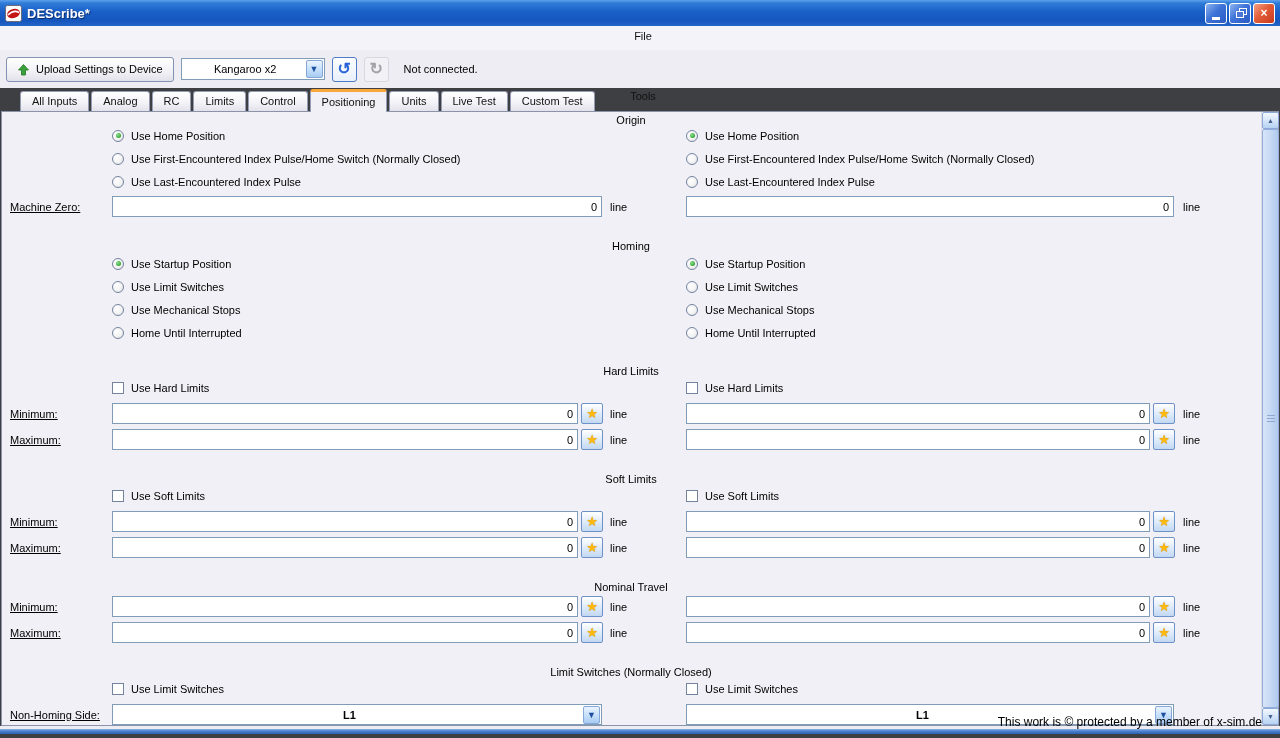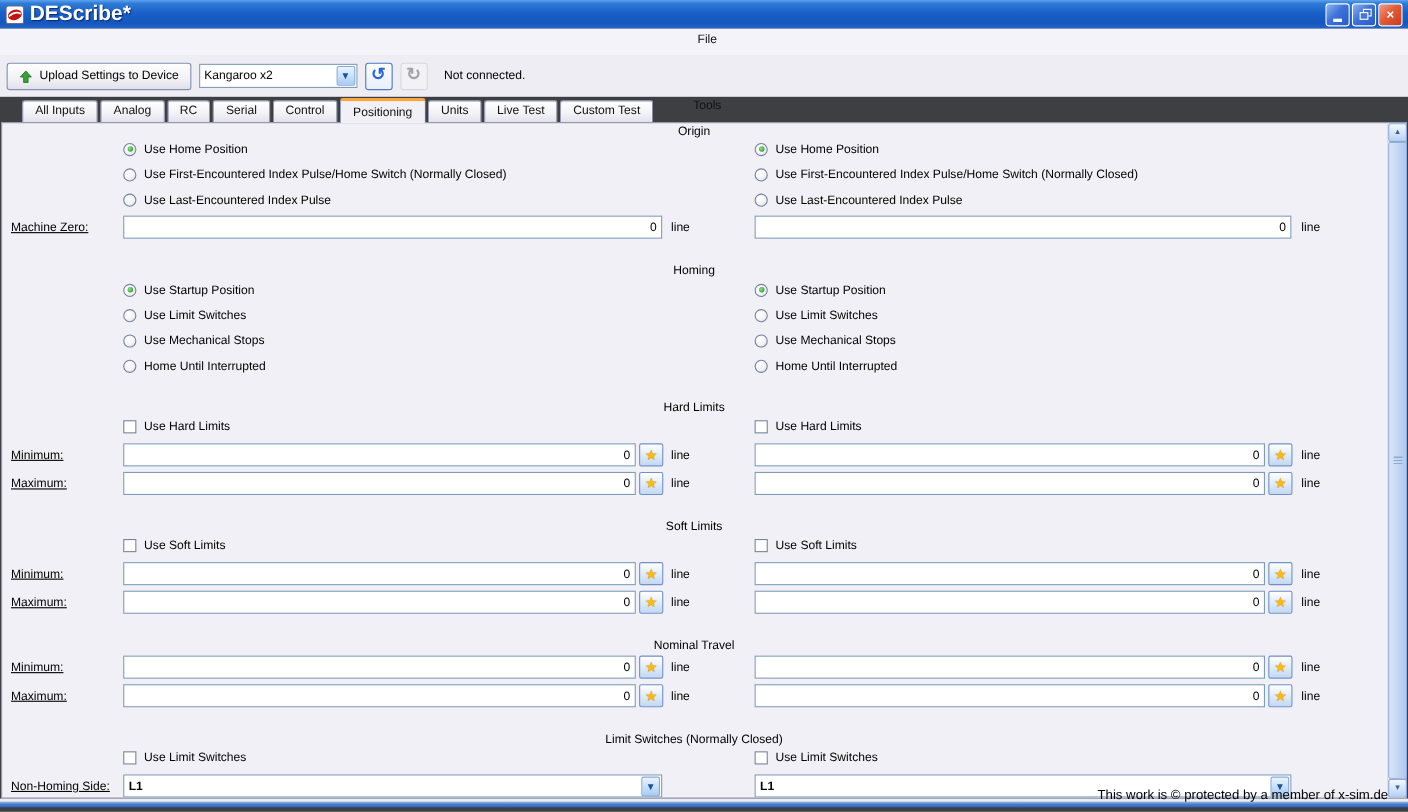--- a/index.html
+++ b/index.html
@@ -4,41 +4,41 @@
 <style>
   * { box-sizing: border-box; margin: 0; padding: 0; }
   html,body { width:1280px; height:738px; overflow:hidden; }
   body { font-family:"Liberation Sans", sans-serif; font-size:11px; color:#000; background:#3E3F42; position:relative; }
 
   
   .titlebar { position:absolute; top:0; left:0; width:1280px; height:26px;
     background:linear-gradient(180deg,#5DA2EC 0%,#2F7BD8 12%,#1A60C8 45%,#1456BE 80%,#2465C8 100%);
     display:flex; align-items:center; padding:0 5px; }
   .app-icon { width:17px; height:17px; margin-right:5px; display:inline-flex; }
-  .title-text { color:#fff; font-weight:bold; font-size:19px; text-shadow:1px 1px 1px rgba(0,0,30,.55); flex:1; }
+  .title-text { color:#fff; font-weight:bold; font-size:13px; text-shadow:1px 1px 1px rgba(0,0,30,.55); flex:1; }
   .win-btns { display:flex; gap:2px; }
   .wbtn { width:22px; height:21px; border:1px solid #fff; border-radius:3px; display:flex; align-items:center; justify-content:center; color:#fff; font-weight:bold; font-size:12px; }
   .wbtn.minb,.wbtn.maxb { background:linear-gradient(135deg,#8FB5F0 0%,#3E73D8 45%,#2A5BC4 100%); }
   .wbtn.closeb { background:linear-gradient(135deg,#F2A084 0%,#E25C37 45%,#C83A1E 100%); }
   .glyph-min { width:8px; height:3px; background:#fff; align-self:flex-end; margin:0 auto 3px auto; }
   .glyph-restore { position:relative; width:9px; height:8px; }
   .glyph-restore::before { content:''; position:absolute; top:-1px; left:3px; width:6px; height:5px; border:1px solid #fff; }
   .glyph-restore::after { content:''; position:absolute; top:2px; left:0; width:6px; height:5px; border:1px solid #fff; background:#4A77D4; }
 
   
   .menubar { position:absolute; top:26px; left:0; width:1280px; height:24px; background:#F4F3F9; display:flex; align-items:center; padding-left:6px;flex-direction:column; }
   .menu-item { padding:0 9px; height:20px; line-height:20px; color:#111; }
 
   
   .toolbar { position:absolute; top:50px; left:0; width:1280px; height:38px; background:#EEEDF3; display:flex; align-items:center; padding-left:6px; gap:7px; }
   .tbtn { height:25px; border:1px solid #8292B4; border-radius:3px; background:linear-gradient(180deg,#FEFEFE 0%,#F3F3F7 55%,#E2E1EA 100%);
     display:flex; align-items:center; gap:6px; padding:0 10px; font-family:inherit; font-size:11px; color:#000; }
   .tico { display:inline-flex; }
   .combo { height:22px; border:1px solid #7F9DB9; background:#fff; display:flex; align-items:center; }
-  .combo-text { flex:1; padding-left:4px; overflow:hidden; white-space:nowrap; }
+  .combo-text { flex:1; padding-left:4px; overflow:hidden; white-space:nowrap;text-align:center; }
   .combo-btn { width:17px; height:18px; margin:1px; border:1px solid #86A7D8; border-radius:2px;
     background:linear-gradient(180deg,#EAF3FD 0%,#CBE3FB 45%,#A8CBF3 100%); color:#1E4FA0; font-size:9px;
     display:flex; align-items:center; justify-content:center; }
   .device-combo { width:144px; }
   .undo-btn { width:25px; height:25px; border:1px solid #4E7BC8; border-radius:3px; background:linear-gradient(180deg,#FDFEFF,#E8F0FB); display:flex; align-items:center; justify-content:center; }
   .undo-glyph { color:#2A62D8; font-size:16px; font-weight:bold; line-height:1; }
   .redo-btn { width:25px; height:25px; border:1px solid #D9D8E0; border-radius:3px; background:#F2F1F6; display:flex; align-items:center; justify-content:center; }
   .redo-glyph { color:#A2A2A8; font-size:16px; font-weight:bold; line-height:1; }
   .status-text { margin-left:8px; color:#000; }
 
@@ -141,21 +141,21 @@
   <span class="redo-btn">
       <span class="redo-glyph">↻</span>
     </span>
   <span class="status-text">Not connected.</span>
 </div>
 
 <div class="tabstrip">
   <span class="tab">All Inputs</span>
   <span class="tab">Analog</span>
   <span class="tab">RC</span>
-  <span class="tab">Serial</span>
+  <span class="tab">Limits</span>
   <span class="tab">Control</span>
   <span class="tab selected">Positioning</span>
   <span class="tab">Units</span>
   <span class="tab">Live Test</span>
   <span class="tab">Custom Test</span>
 </div>
 
 <div class="panel">
 
   <div class="hdr" style="top:2px">Origin</div>

